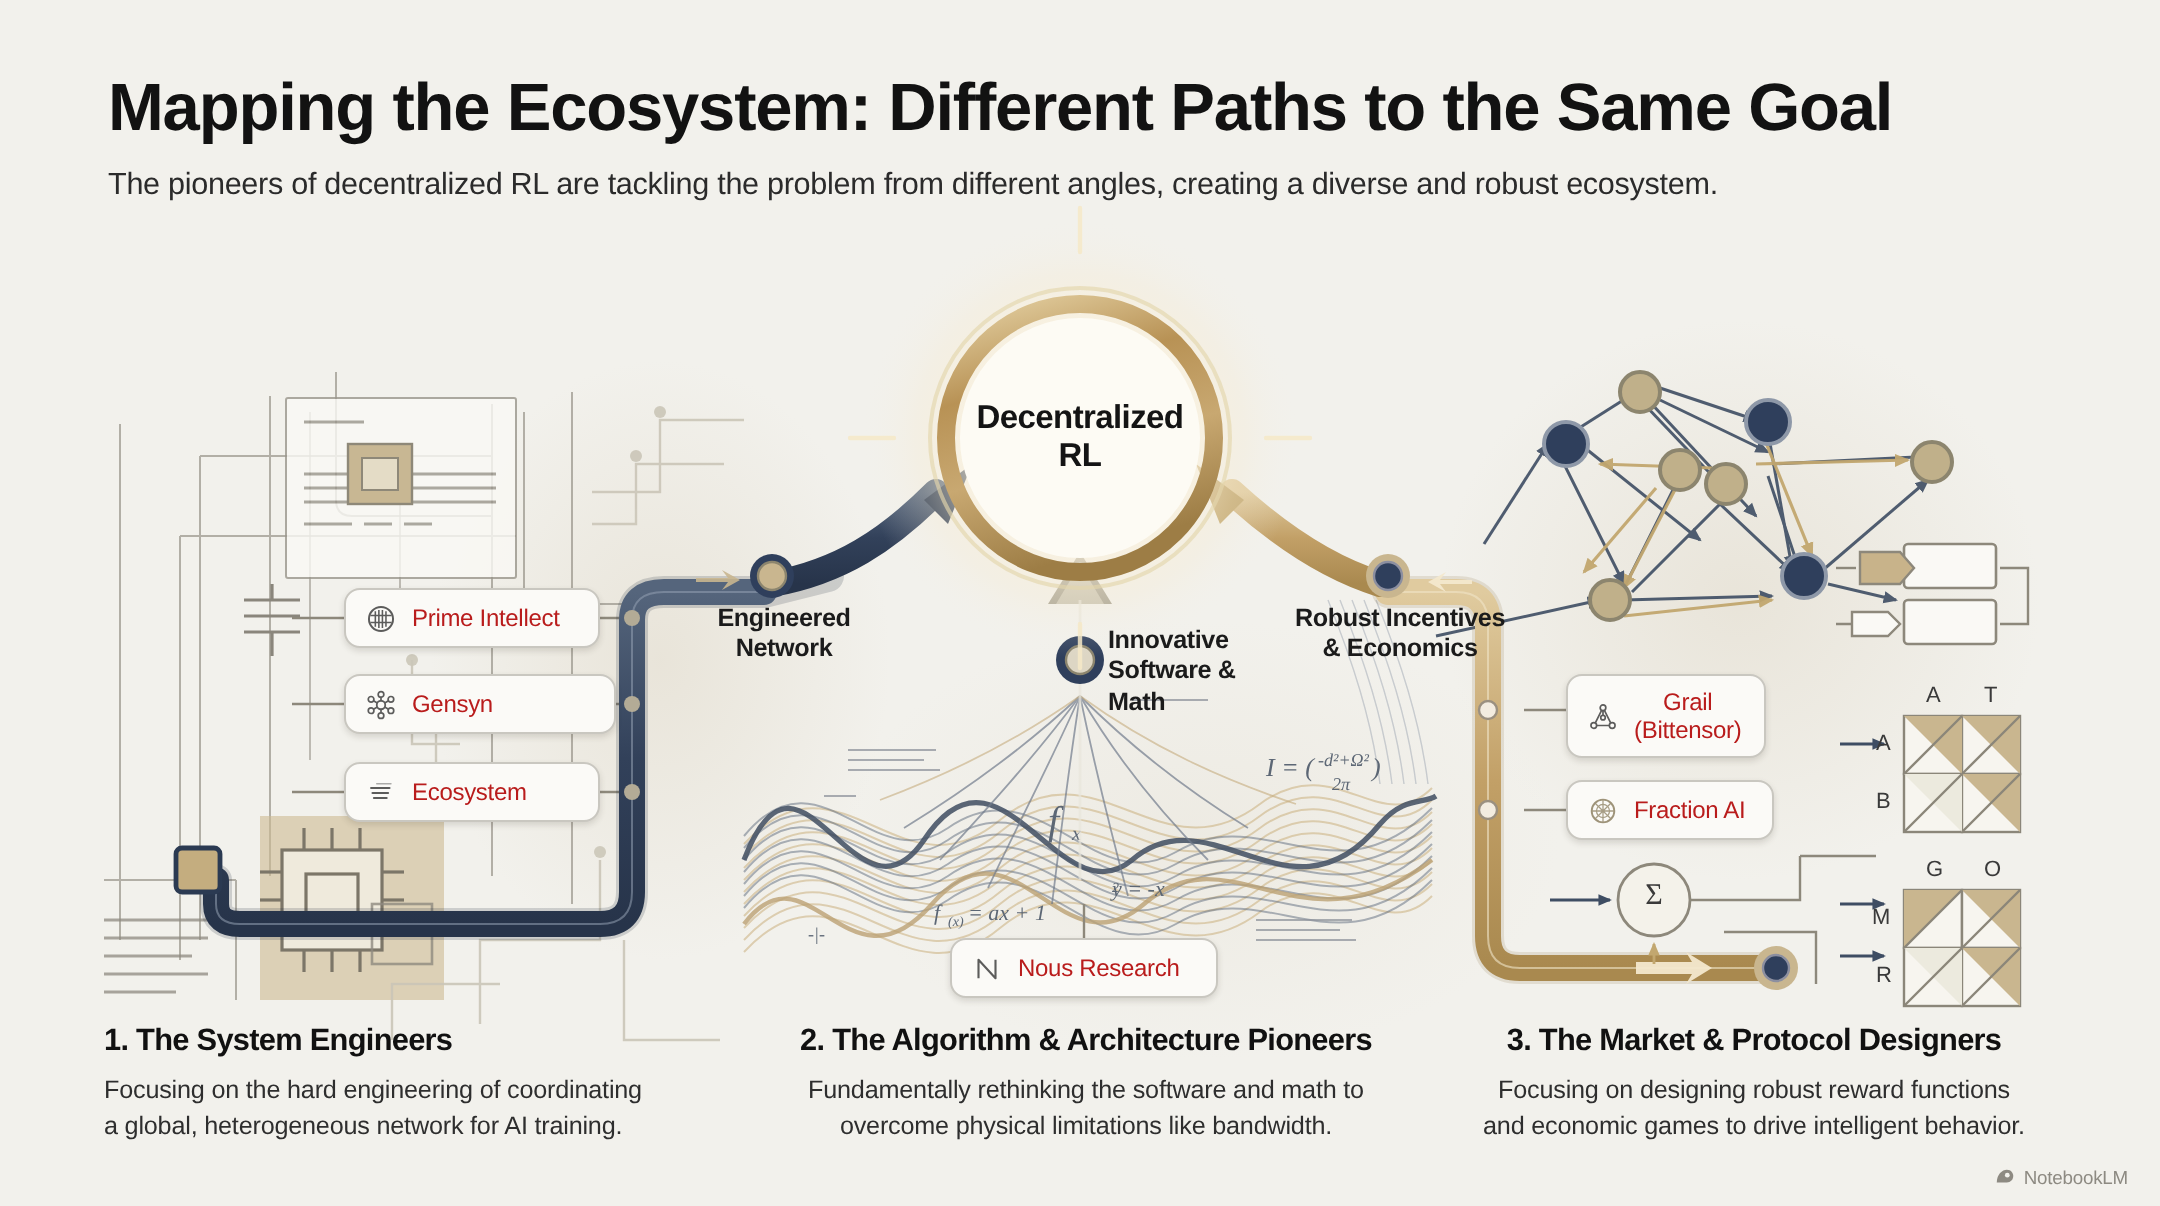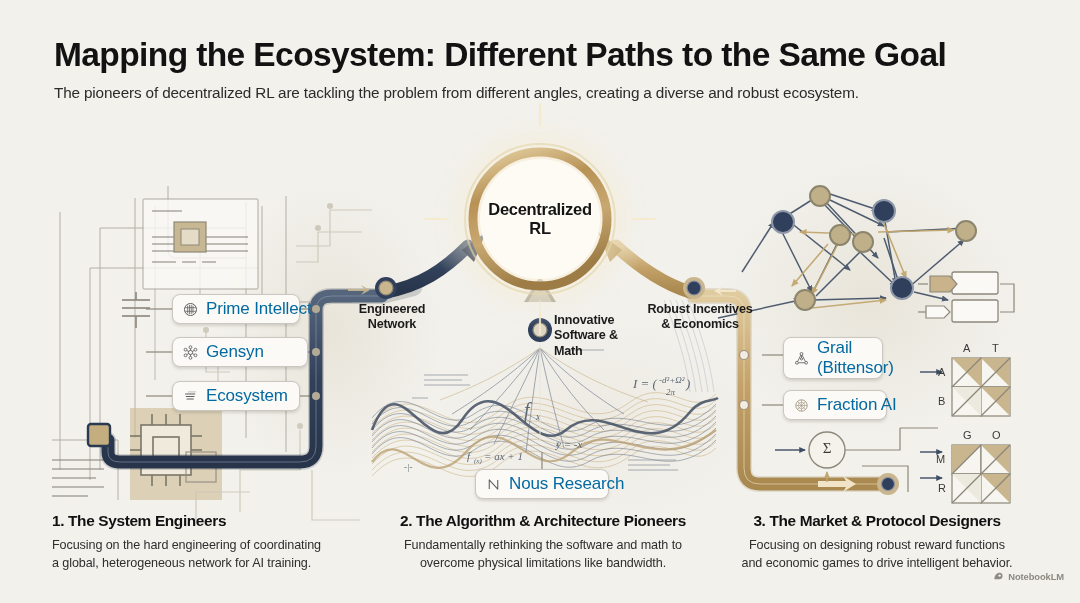--- a/index.html
+++ b/index.html
@@ -57,22 +57,23 @@
     position: absolute; height: 30px;
     background: #fbfaf7;
     border: 1px solid #c9c7c0;
     border-radius: 8px;
     display: flex; align-items: center; gap: 7px;
     padding: 0 11px 0 9px;
     box-shadow: 0 1.5px 3px rgba(60,55,45,.16);
     z-index: 7;
   }
   .chip-label {
-    font-size: 17px; color: #0369a1; white-space: nowrap;
+    font-size: 12px; color: #b91c1c; white-space: nowrap;
     letter-spacing: -0.15px;
+    text-align: center;
   }
   .chip.tall { height: 42px; }
   .chip.tall .chip-label { line-height: 1.18; white-space: normal; }
   .chip-ico { width: 17px; height: 17px; flex: 0 0 17px; opacity: .82; }
 
   #chip-prime    { left: 172px; top: 294px; width: 128px; }
   #chip-gensyn   { left: 172px; top: 337px; width: 136px; }
   #chip-gradient { left: 172px; top: 381px; width: 128px; }
   #chip-nous     { left: 475px; top: 469px; width: 134px; }
   #chip-grail    { left: 783px; top: 337px; width: 100px; }
@@ -92,23 +93,23 @@
   .col-b {
     margin-top: 7px; font-size: 12.6px; color: #2e2e2e;
     line-height: 1.42; letter-spacing: -0.1px;
   }
   #col-1 { left: 52px;  width: 310px; text-align: left; }
   #col-2 { left: 378px; width: 330px; text-align: center; }
   #col-3 { left: 722px; width: 310px; text-align: center; }
 
   
   .watermark {
-    position: absolute; right: 16px; bottom: 21px;
+    position: absolute; right: 16px; bottom: 9px;
     display: flex; align-items: center; gap: 4px;
-    font-size: 9.4px; color: #8d8a82; font-weight: bold;
+    font-size: 9.4px; color: #8d8a82; font-weight: normal;
     letter-spacing: -0.1px;
   }
 </style>
 </head>
 <body>
 
 <div class="art">
 <svg id="canvas" viewBox="0 0 1080 603" xmlns="http://www.w3.org/2000/svg">
   <defs>
     <radialGradient id="glow" cx="50%" cy="50%" r="50%">

